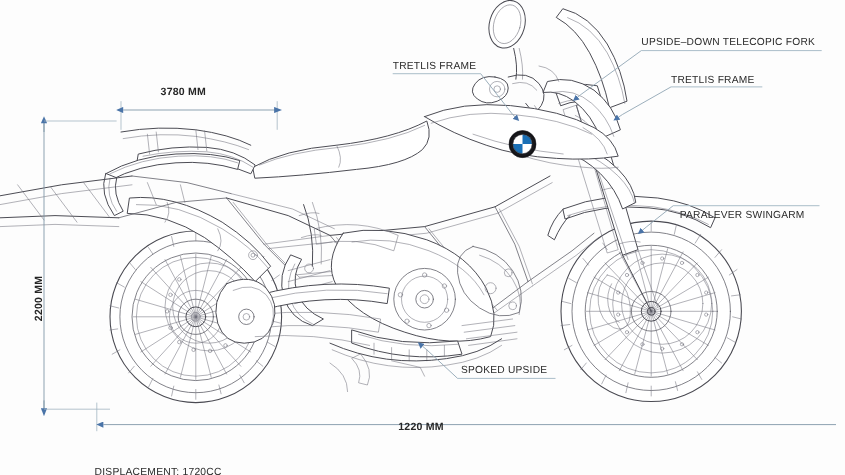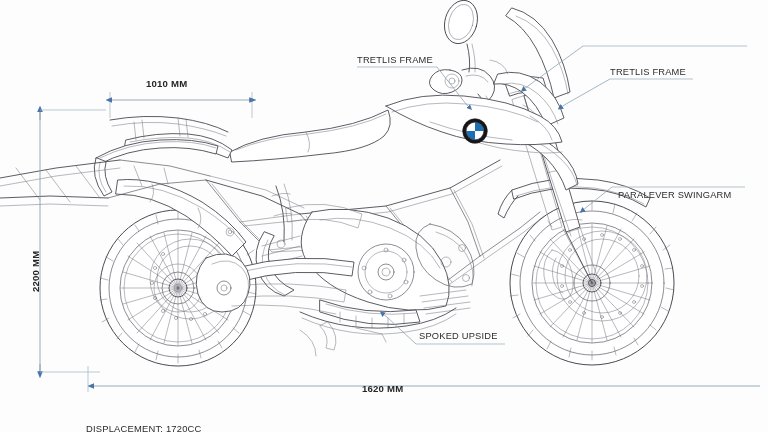--- a/index.html
+++ b/index.html
@@ -406,28 +406,29 @@
       <circle cx="20" cy="20" r="13.5" fill="#ffffff"></circle>
       <path d="M20 6.5 A13.5 13.5 0 0 1 33.5 20 L20 20 Z" fill="#1a6fb5"></path>
       <path d="M20 33.5 A13.5 13.5 0 0 1 6.5 20 L20 20 Z" fill="#1a6fb5"></path>
       <circle cx="20" cy="20" r="13.5" fill="none" stroke="#2a2a30" stroke-width="0.8"></circle>
       <circle cx="20" cy="20" r="19" fill="none" stroke="#2a2a30" stroke-width="0.8"></circle>
     </svg>
   </div>
 
   <div class="lbl callout" style="left:357px;top:55px;">TRETLIS FRAME</div>
 
+  <div class="lbl callout" style="left:583px;top:33px;">UPSIDE–DOWN TELECOPIC FORK</div>
 
   <div class="lbl callout" style="left:610px;top:67px;">TRETLIS FRAME</div>
 
   <div class="lbl callout" style="left:618px;top:190px;">PARALEVER SWINGARM</div>
 
   <div class="lbl callout" style="left:419px;top:331px;">SPOKED UPSIDE</div>
 
-  <div class="lbl dimtext" style="left:146px;top:78px;">1010 MM</div>
+  <div class="lbl dimtext" style="left:146px;top:78px;">3780 MM</div>
 
   <div class="lbl dimtext vert" style="left:30px;top:292px;">2200 MM</div>
 
-  <div class="lbl dimtext" style="left:362px;top:383px;">1620 MM</div>
+  <div class="lbl dimtext" style="left:362px;top:383px;">1220 MM</div>
 
   <div class="lbl specs" style="left:86px;top:423px;">DISPLACEMENT: 1720CC</div>
 
 </div>
 
 </body></html>

